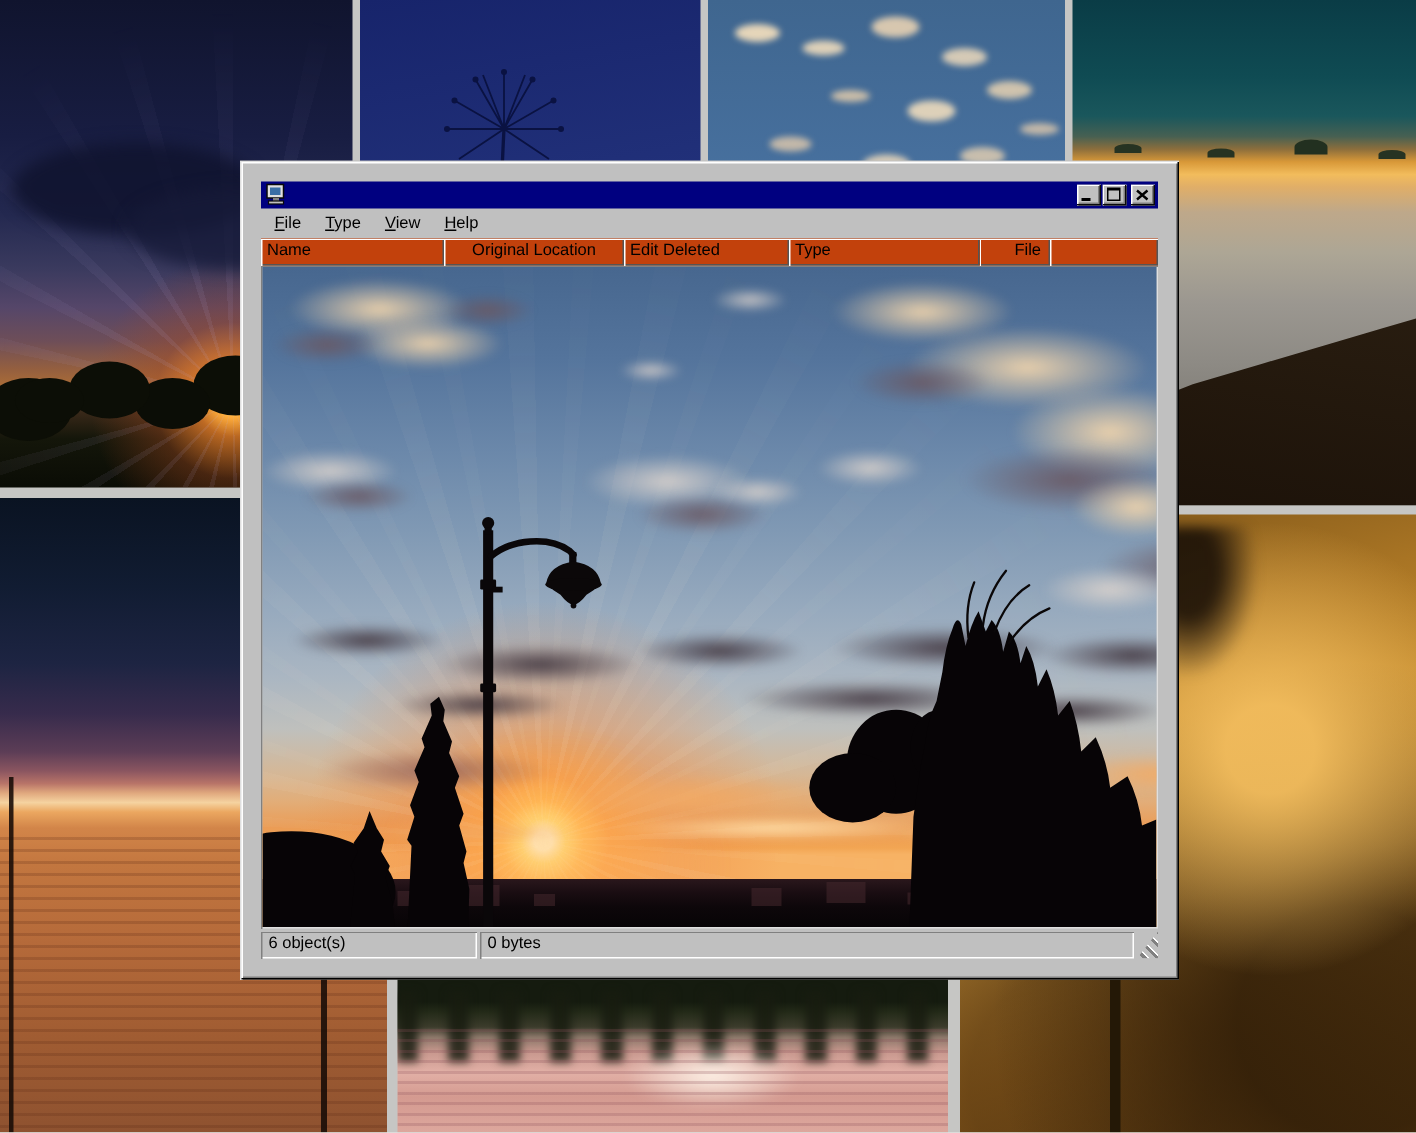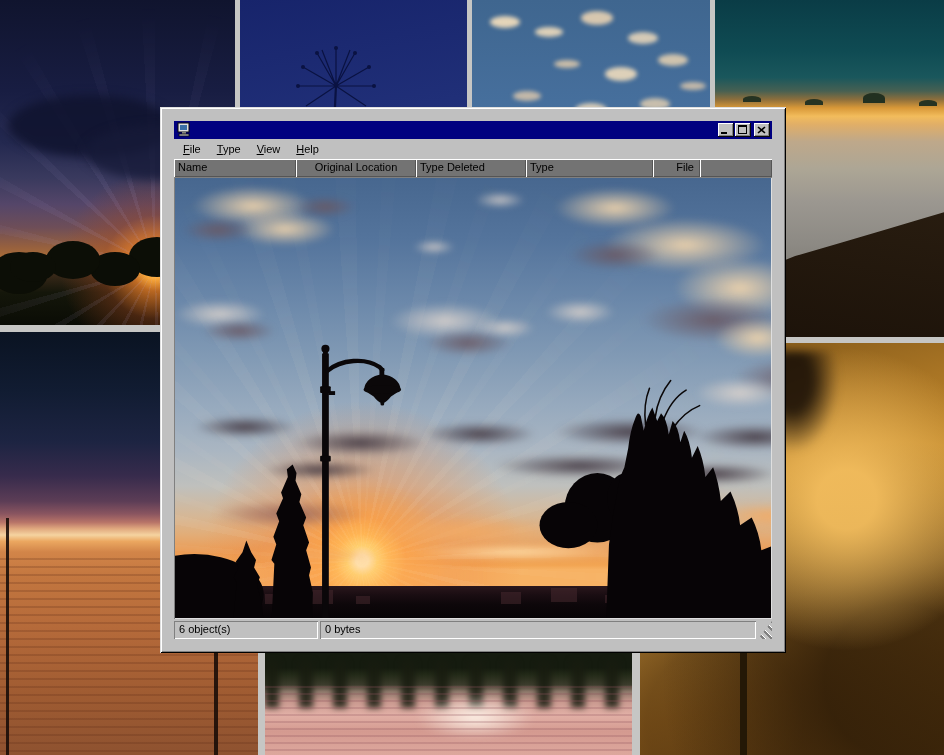--- a/index.html
+++ b/index.html
@@ -72,21 +72,21 @@
   .t-title { flex:1; color:#fff; font-weight:bold; padding-left:3px; }
   .tbtn { width:16px; height:14px; background:#c0c0c0; position:relative; flex:0 0 16px; margin-left:1px;
     box-shadow:inset -1px -1px 0 #0a0a0a, inset 1px 1px 0 #fff, inset -2px -2px 0 #808080; }
   .tbtn.close { margin-left:3px; }
   .tbtn .min-glyph { position:absolute; left:3px; bottom:3px; width:6px; height:2px; background:#000; }
   .tbtn .max-glyph { position:absolute; left:3px; top:2px; width:9px; height:9px; border:1px solid #000; border-top-width:2px; }
   .tbtn svg { position:absolute; left:3px; top:3px; }
   .menubar { height:20px; flex:0 0 20px; display:flex; align-items:center; padding-left:1px; }
   .menu-item { display:inline-block; padding:2px 8px 3px 8px; }
   .menu-item::first-letter { text-decoration:underline; }
-  .colheader { height:18px; flex:0 0 18px; display:flex; background:#737373; }
+  .colheader { height:18px; flex:0 0 18px; display:flex; background:#c2410c; }
   .hcell { box-shadow:inset 1px 1px 0 #fff, inset -1px -1px 0 #555; padding:2px 4px; white-space:nowrap; overflow:hidden; }
   .hc-name { width:122px; } .hc-loc { width:120px;text-align:center; } .hc-date { width:110px; } .hc-type { width:127px; }
   .hc-size { width:47px; text-align:right; padding-right:6px; } .hc-fill { flex:1; }
   .content { flex:1; position:relative; box-shadow:inset 1px 1px 0 #808080, inset -1px -1px 0 #dfdfdf; }
   .statusbar { flex:0 0 18px; margin-top:2px; display:flex; gap:2px; }
   .spanel { box-shadow:inset 1px 1px 0 #808080, inset -1px -1px 0 #fff; padding:2px 5px; white-space:nowrap; }
   .s1 { width:144px; } .s2 { flex:1; }
   .grip { width:14px; clip-path:polygon(100% 0, 100% 100%, 0 100%);
     background:repeating-linear-gradient(45deg, #c0c0c0 0 3px, #808080 3px 5px, #fff 5px 6px); }
 
@@ -198,21 +198,21 @@
     </div>
     <div class="menubar">
       <span class="menu-item">File</span>
       <span class="menu-item">Type</span>
       <span class="menu-item">View</span>
       <span class="menu-item">Help</span>
     </div>
     <div class="colheader">
       <div class="hcell hc-name">Name</div>
       <div class="hcell hc-loc">Original Location</div>
-      <div class="hcell hc-date">Type Deleted</div>
+      <div class="hcell hc-date">Edit Deleted</div>
       <div class="hcell hc-type">Type</div>
       <div class="hcell hc-size">File</div>
       <div class="hcell hc-fill"></div>
     </div>
     <div class="content">
       <div class="photo">
         <div class="rays"></div>
         <div class="sunglow"></div>
         <div id="clouds">
             <div class="cloud cg" style="left: 18px; top: 8px; width: 120px; height: 40px;"></div>

